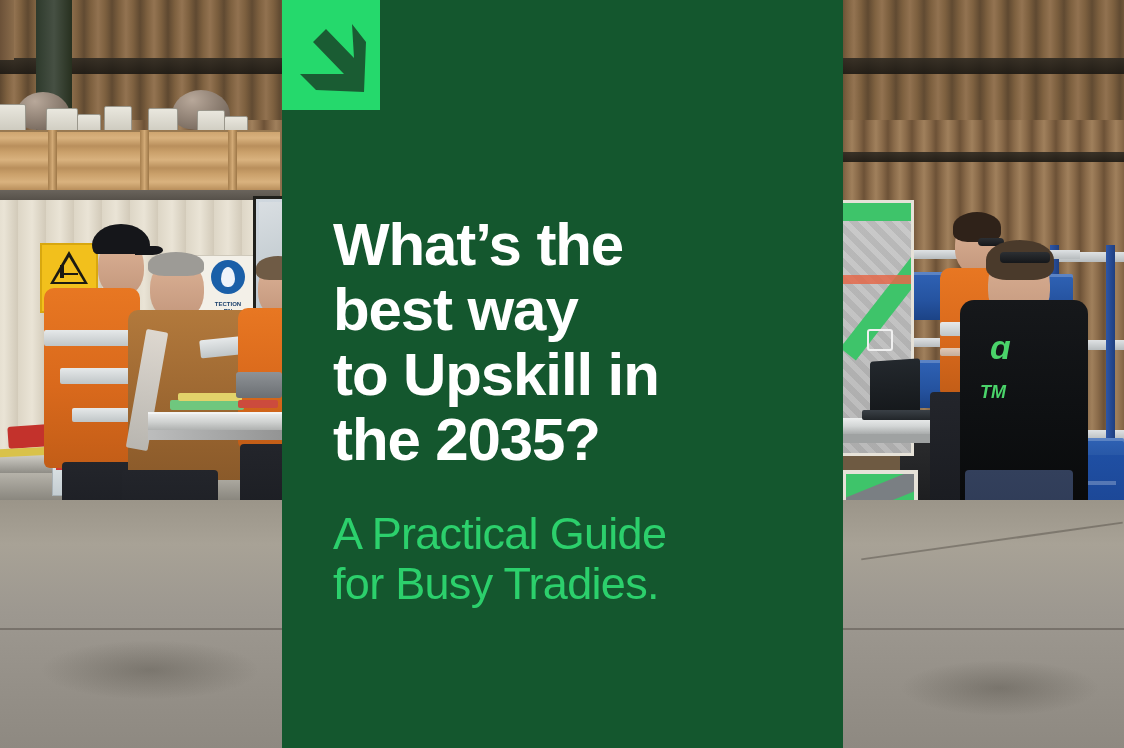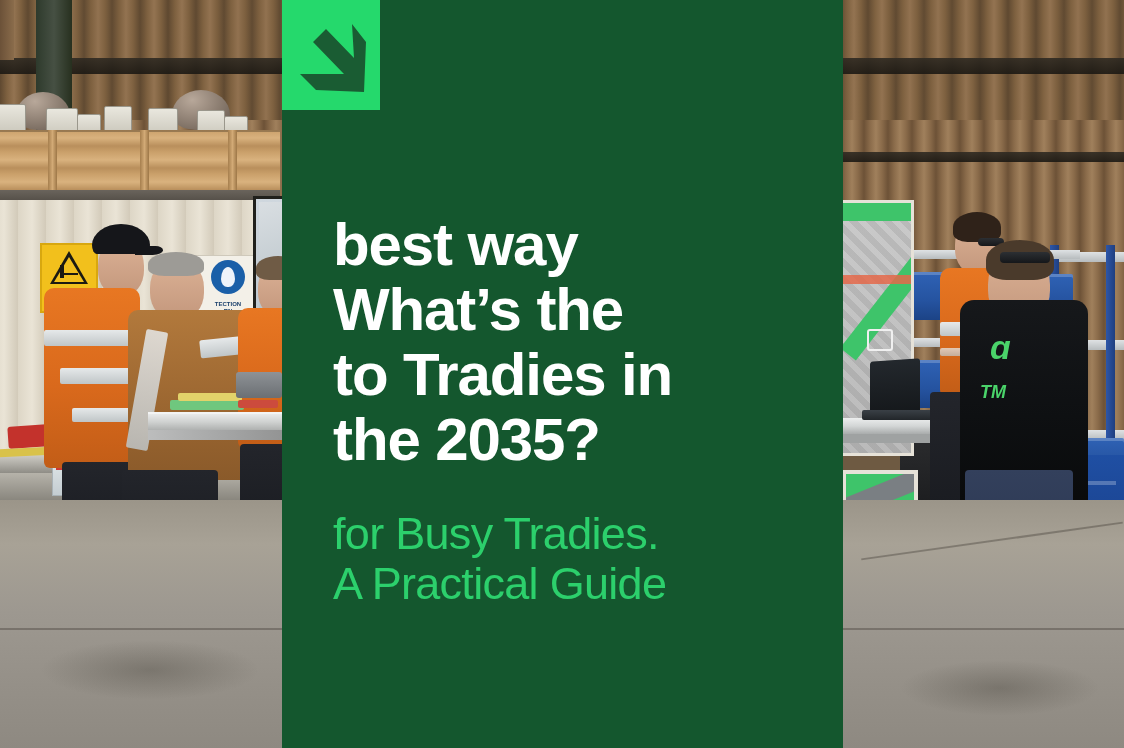--- a/index.html
+++ b/index.html
@@ -517,24 +517,24 @@
 
   <div class="green-panel"></div>
 
   <div class="logo-square">
     <svg width="78" height="86" viewBox="0 0 78 86">
       <polygon points="60,12 74,30 72,80 24,78 8,62 52,62 21,30 34,17 62,46" fill="#1a5c33"></polygon>
     </svg>
   </div>
 
   <h1 class="headline">
+    <span class="hl">What’s the</span>
     <span class="hl">best way</span>
-    <span class="hl">What’s the</span>
-    <span class="hl">to Tradies in</span>
+    <span class="hl">to Upskill in</span>
     <span class="hl">the 2035?</span>
   </h1>
 
   <h2 class="subhead">
+    <span class="sl">A Practical Guide</span>
     <span class="sl">for Busy Tradies.</span>
-    <span class="sl">A Practical Guide</span>
   </h2>
 
 </div>
 
 </body></html>

